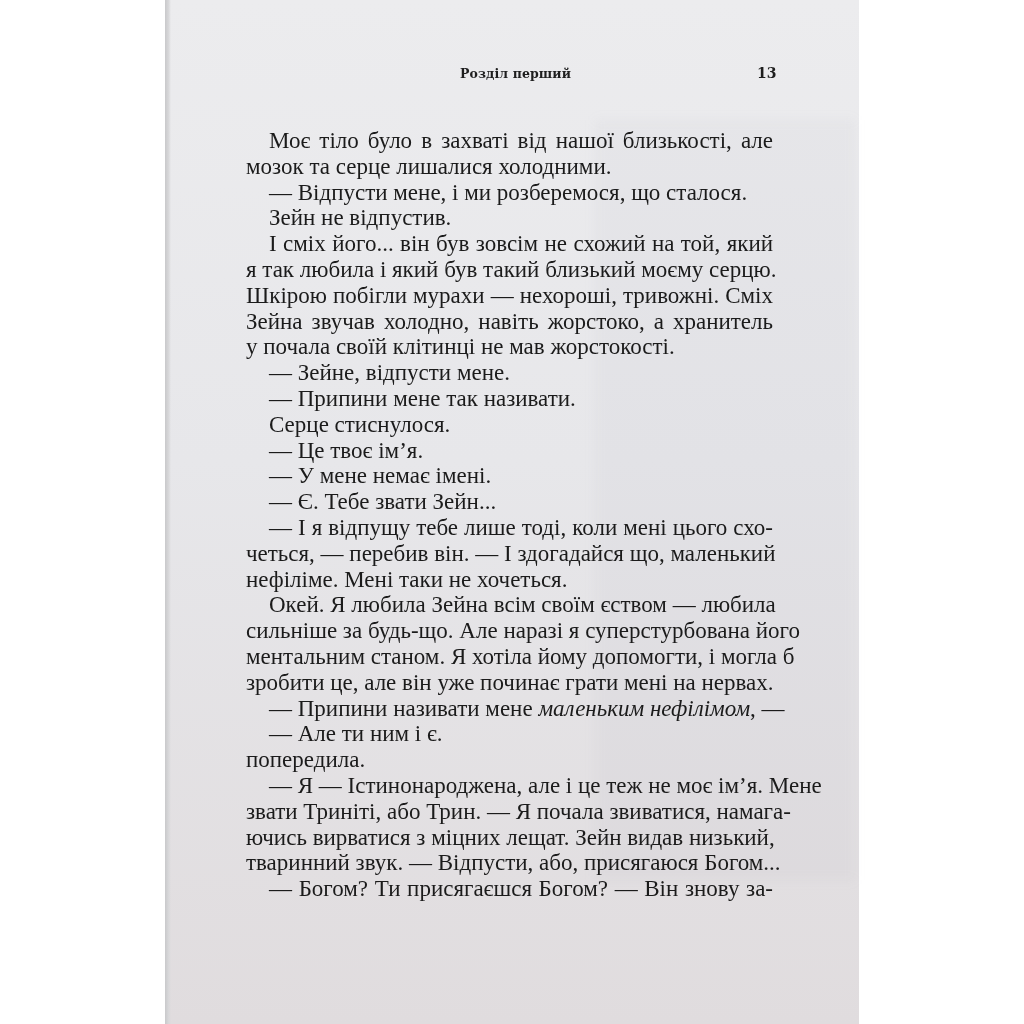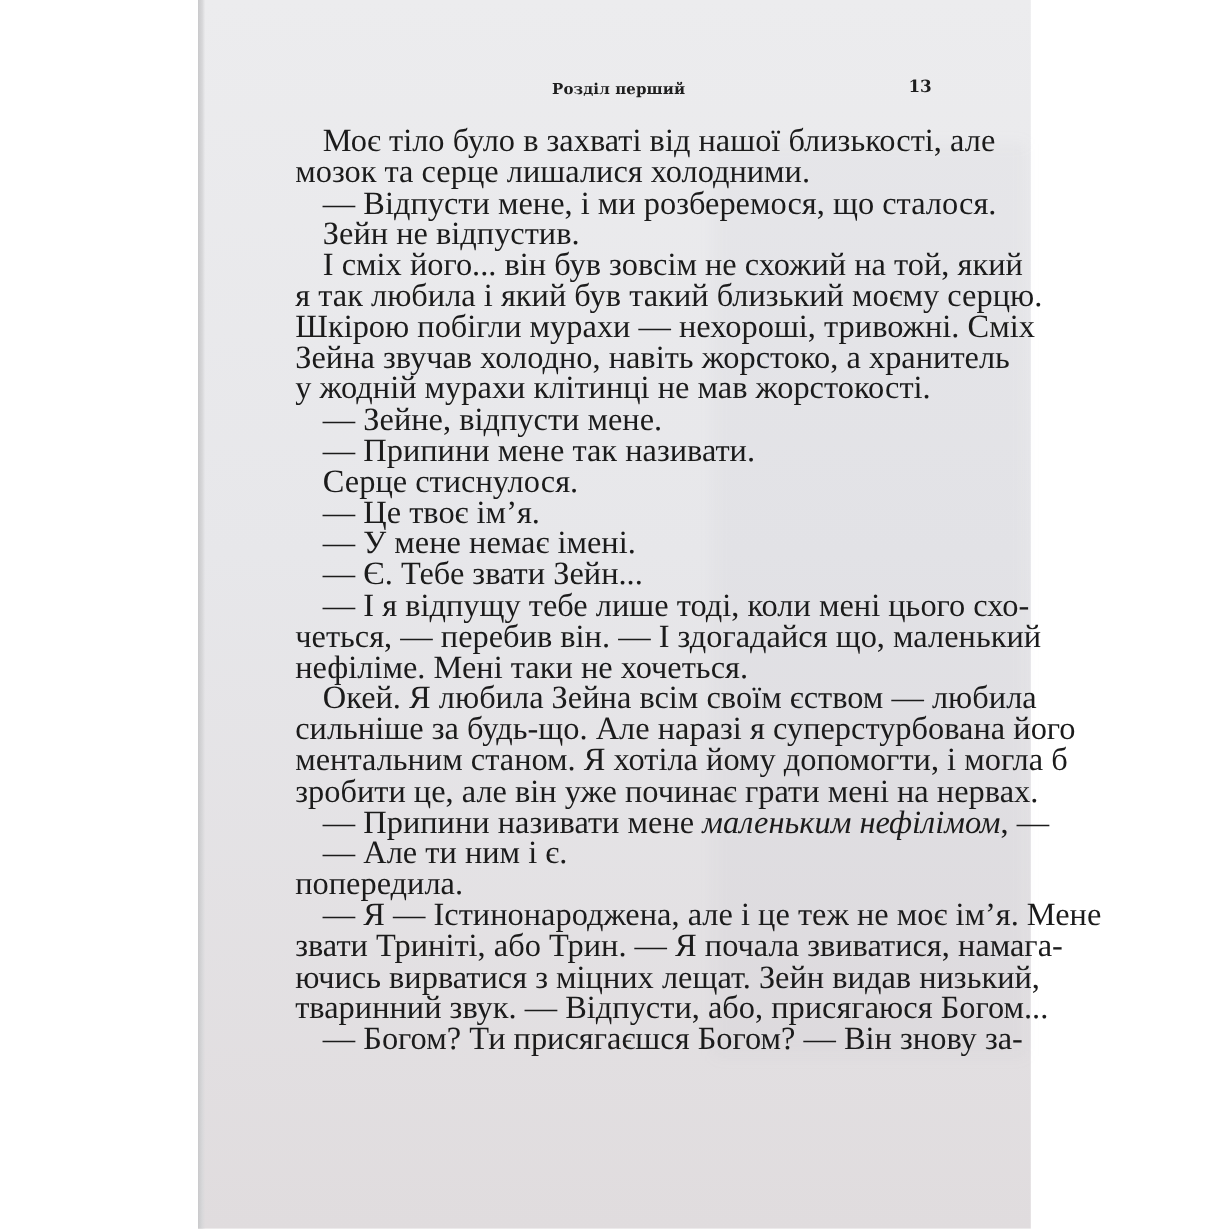--- a/index.html
+++ b/index.html
@@ -61,24 +61,24 @@
   }
   .page-number {
     position: absolute;
     left: 592px;
     top: -1px;
     font-size: 14px;
   }
   .text-block {
     position: absolute;
     left: 81px;
-    top: 105px;
+    top: 128px;
     width: 527px;
     font-family: "Liberation Serif", serif;
-    font-size: 27px;
+    font-size: 23px;
     line-height: 25.8px;
     color: #1b1b1b;
   }
   .line {
     display: block;
     white-space: nowrap;
     height: 25.8px;
   }
   .line.justify {
     text-align: justify;
@@ -102,21 +102,21 @@
 
     <div class="text-block" id="text-block">
         <div class="line indent justify">Моє тіло було в захваті від нашої близькості, але</div>
         <div class="line">мозок та серце лишалися холодними.</div>
         <div class="line indent">— Відпусти мене, і ми розберемося, що сталося.</div>
         <div class="line indent">Зейн не відпустив.</div>
         <div class="line indent justify">І сміх його... він був зовсім не схожий на той, який</div>
         <div class="line justify">я так любила і який був такий близький моєму серцю.</div>
         <div class="line justify">Шкірою побігли мурахи — нехороші, тривожні. Сміх</div>
         <div class="line justify">Зейна звучав холодно, навіть жорстоко, а хранитель</div>
-        <div class="line">у жодній мурахи клітинці не мав жорстокості.</div>
+        <div class="line">у почала своїй клітинці не мав жорстокості.</div>
         <div class="line indent">— Зейне, відпусти мене.</div>
         <div class="line indent">— Припини мене так називати.</div>
         <div class="line indent">Серце стиснулося.</div>
         <div class="line indent">— Це твоє ім’я.</div>
         <div class="line indent">— У мене немає імені.</div>
         <div class="line indent">— Є. Тебе звати Зейн...</div>
         <div class="line indent justify">— І я відпущу тебе лише тоді, коли мені цього схо-</div>
         <div class="line justify">четься, — перебив він. — І здогадайся що, маленький</div>
         <div class="line">нефіліме. Мені таки не хочеться.</div>
         <div class="line indent justify">Окей. Я любила Зейна всім своїм єством — любила</div>

